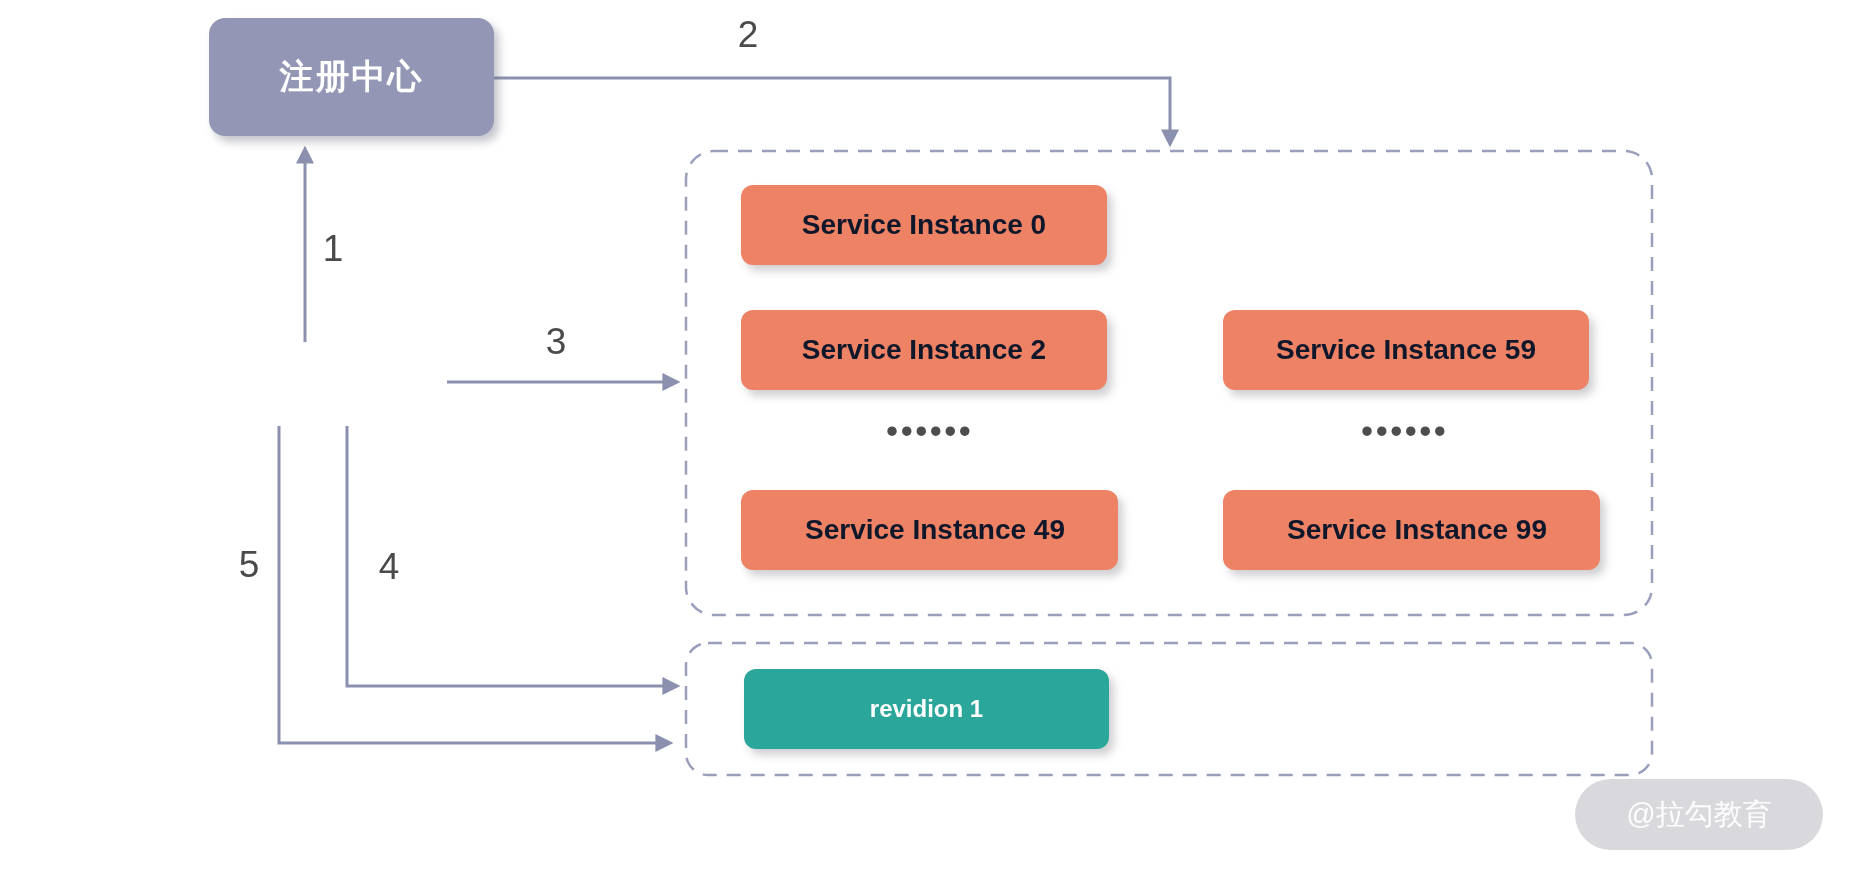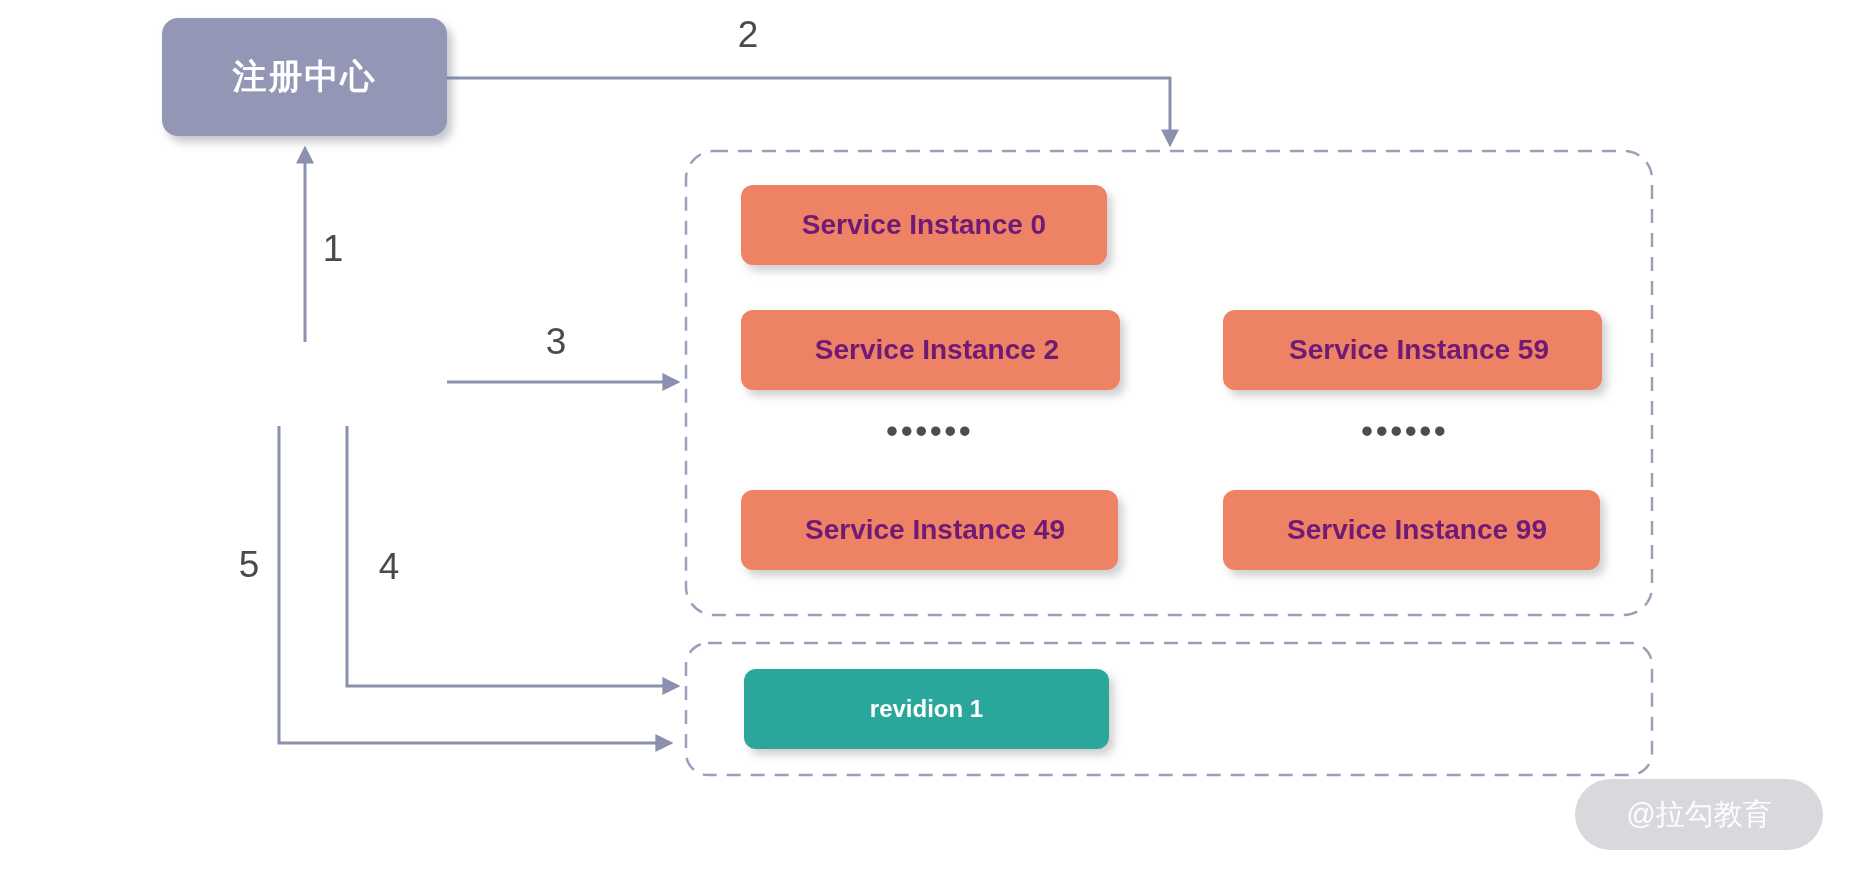--- a/index.html
+++ b/index.html
@@ -26,50 +26,51 @@
     position: absolute;
     z-index: 2;
     background: #9396B4;
     border-radius: 16px;
     color: #ffffff;
     font-weight: bold;
     display: flex;
     align-items: center;
     justify-content: center;
     box-shadow: 5px 6px 9px rgba(110,112,128,0.40);
+    margin-left: 47px;
   }
   .node-registry {
     left: 162px; top: 18px;
     width: 285px; height: 118px;
     font-size: 34px;
     letter-spacing: 2px;
   }
   .node-consumer {
     left: 162px; top: 342px;
     width: 285px; height: 84px;
     font-size: 31px;
   }
   .inst-box {
     position: absolute;
     z-index: 2;
     width: 366px; height: 80px;
     background: #EE8264;
     border-radius: 12px;
-    color: #701a75;
+    color: #0f172a;
     font-weight: bold;
     font-size: 28px;
     display: flex;
     align-items: center;
     justify-content: center;
     box-shadow: 5px 6px 8px rgba(120,120,130,0.35);
   }
   .col-a { left: 741px; }
   .col-b { left: 1223px; }
   .row-0 { top: 185px; }
-  .row-1 { top: 310px; padding-left: 13px; }
+  .row-1 { top: 310px; }
   .row-2 { top: 490px; padding-left: 11px; }
   .dots {
     position: absolute;
     z-index: 2;
     top: 412px;
     width: 230px;
     text-align: center;
     font-size: 33px;
     font-weight: bold;
     letter-spacing: 3px;

